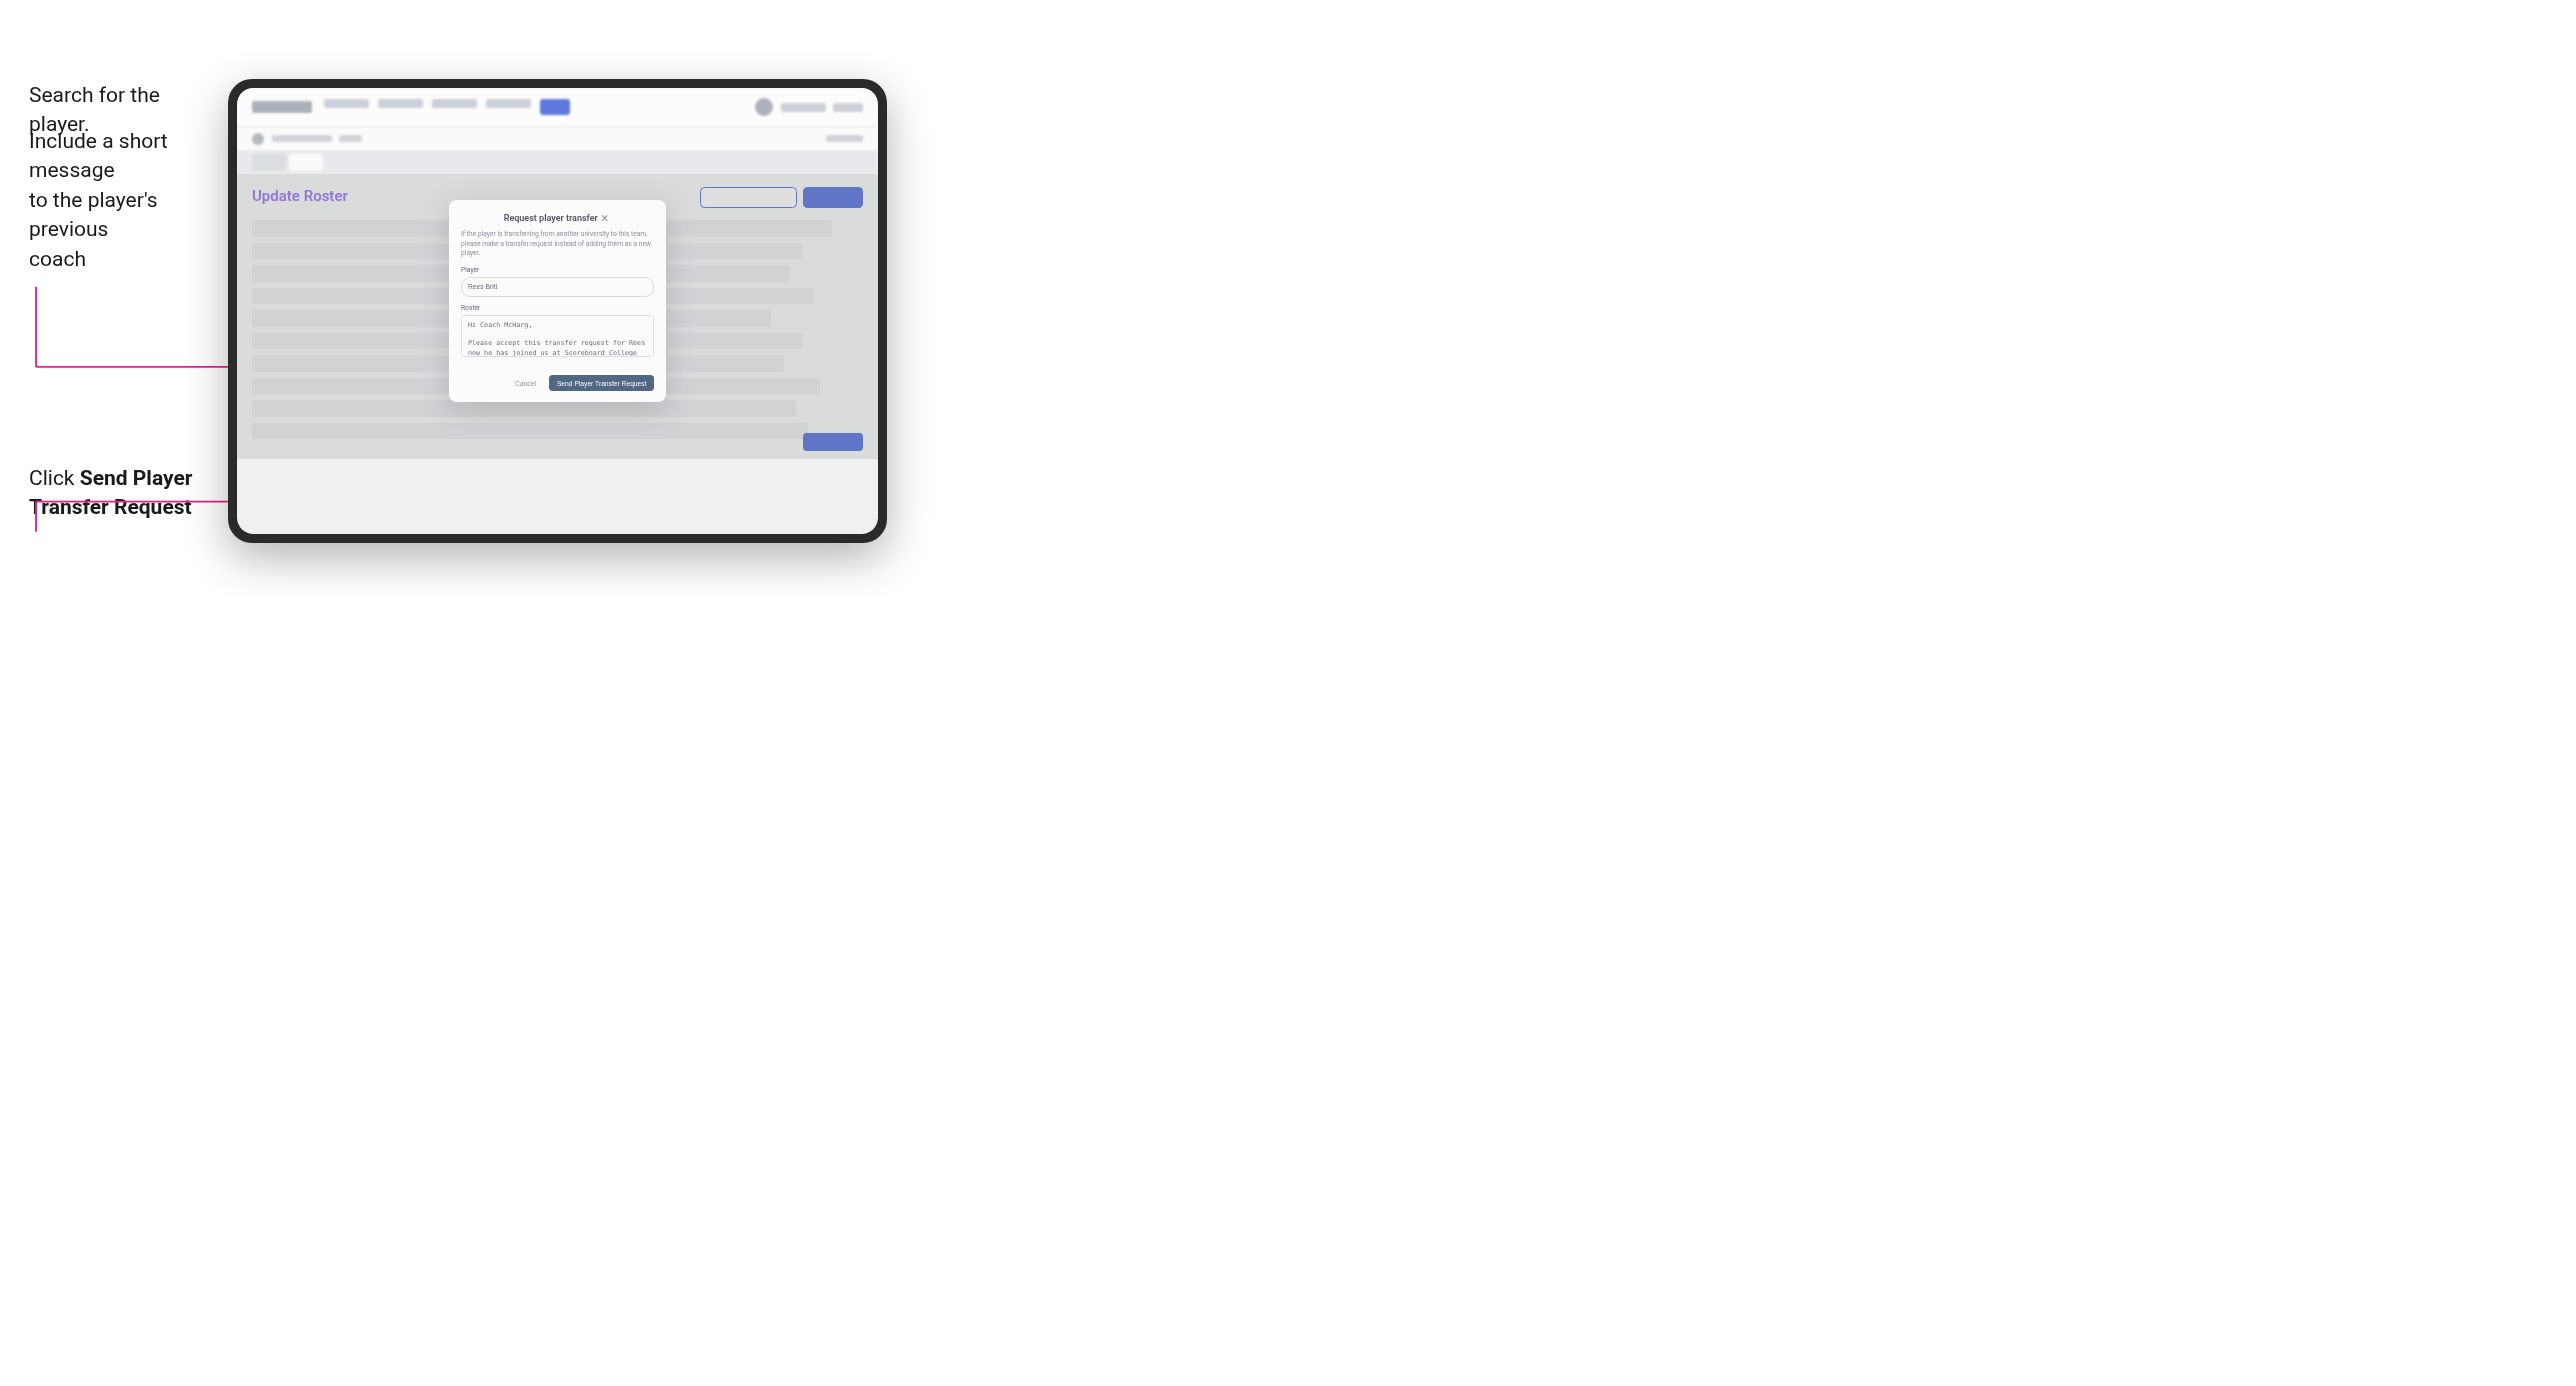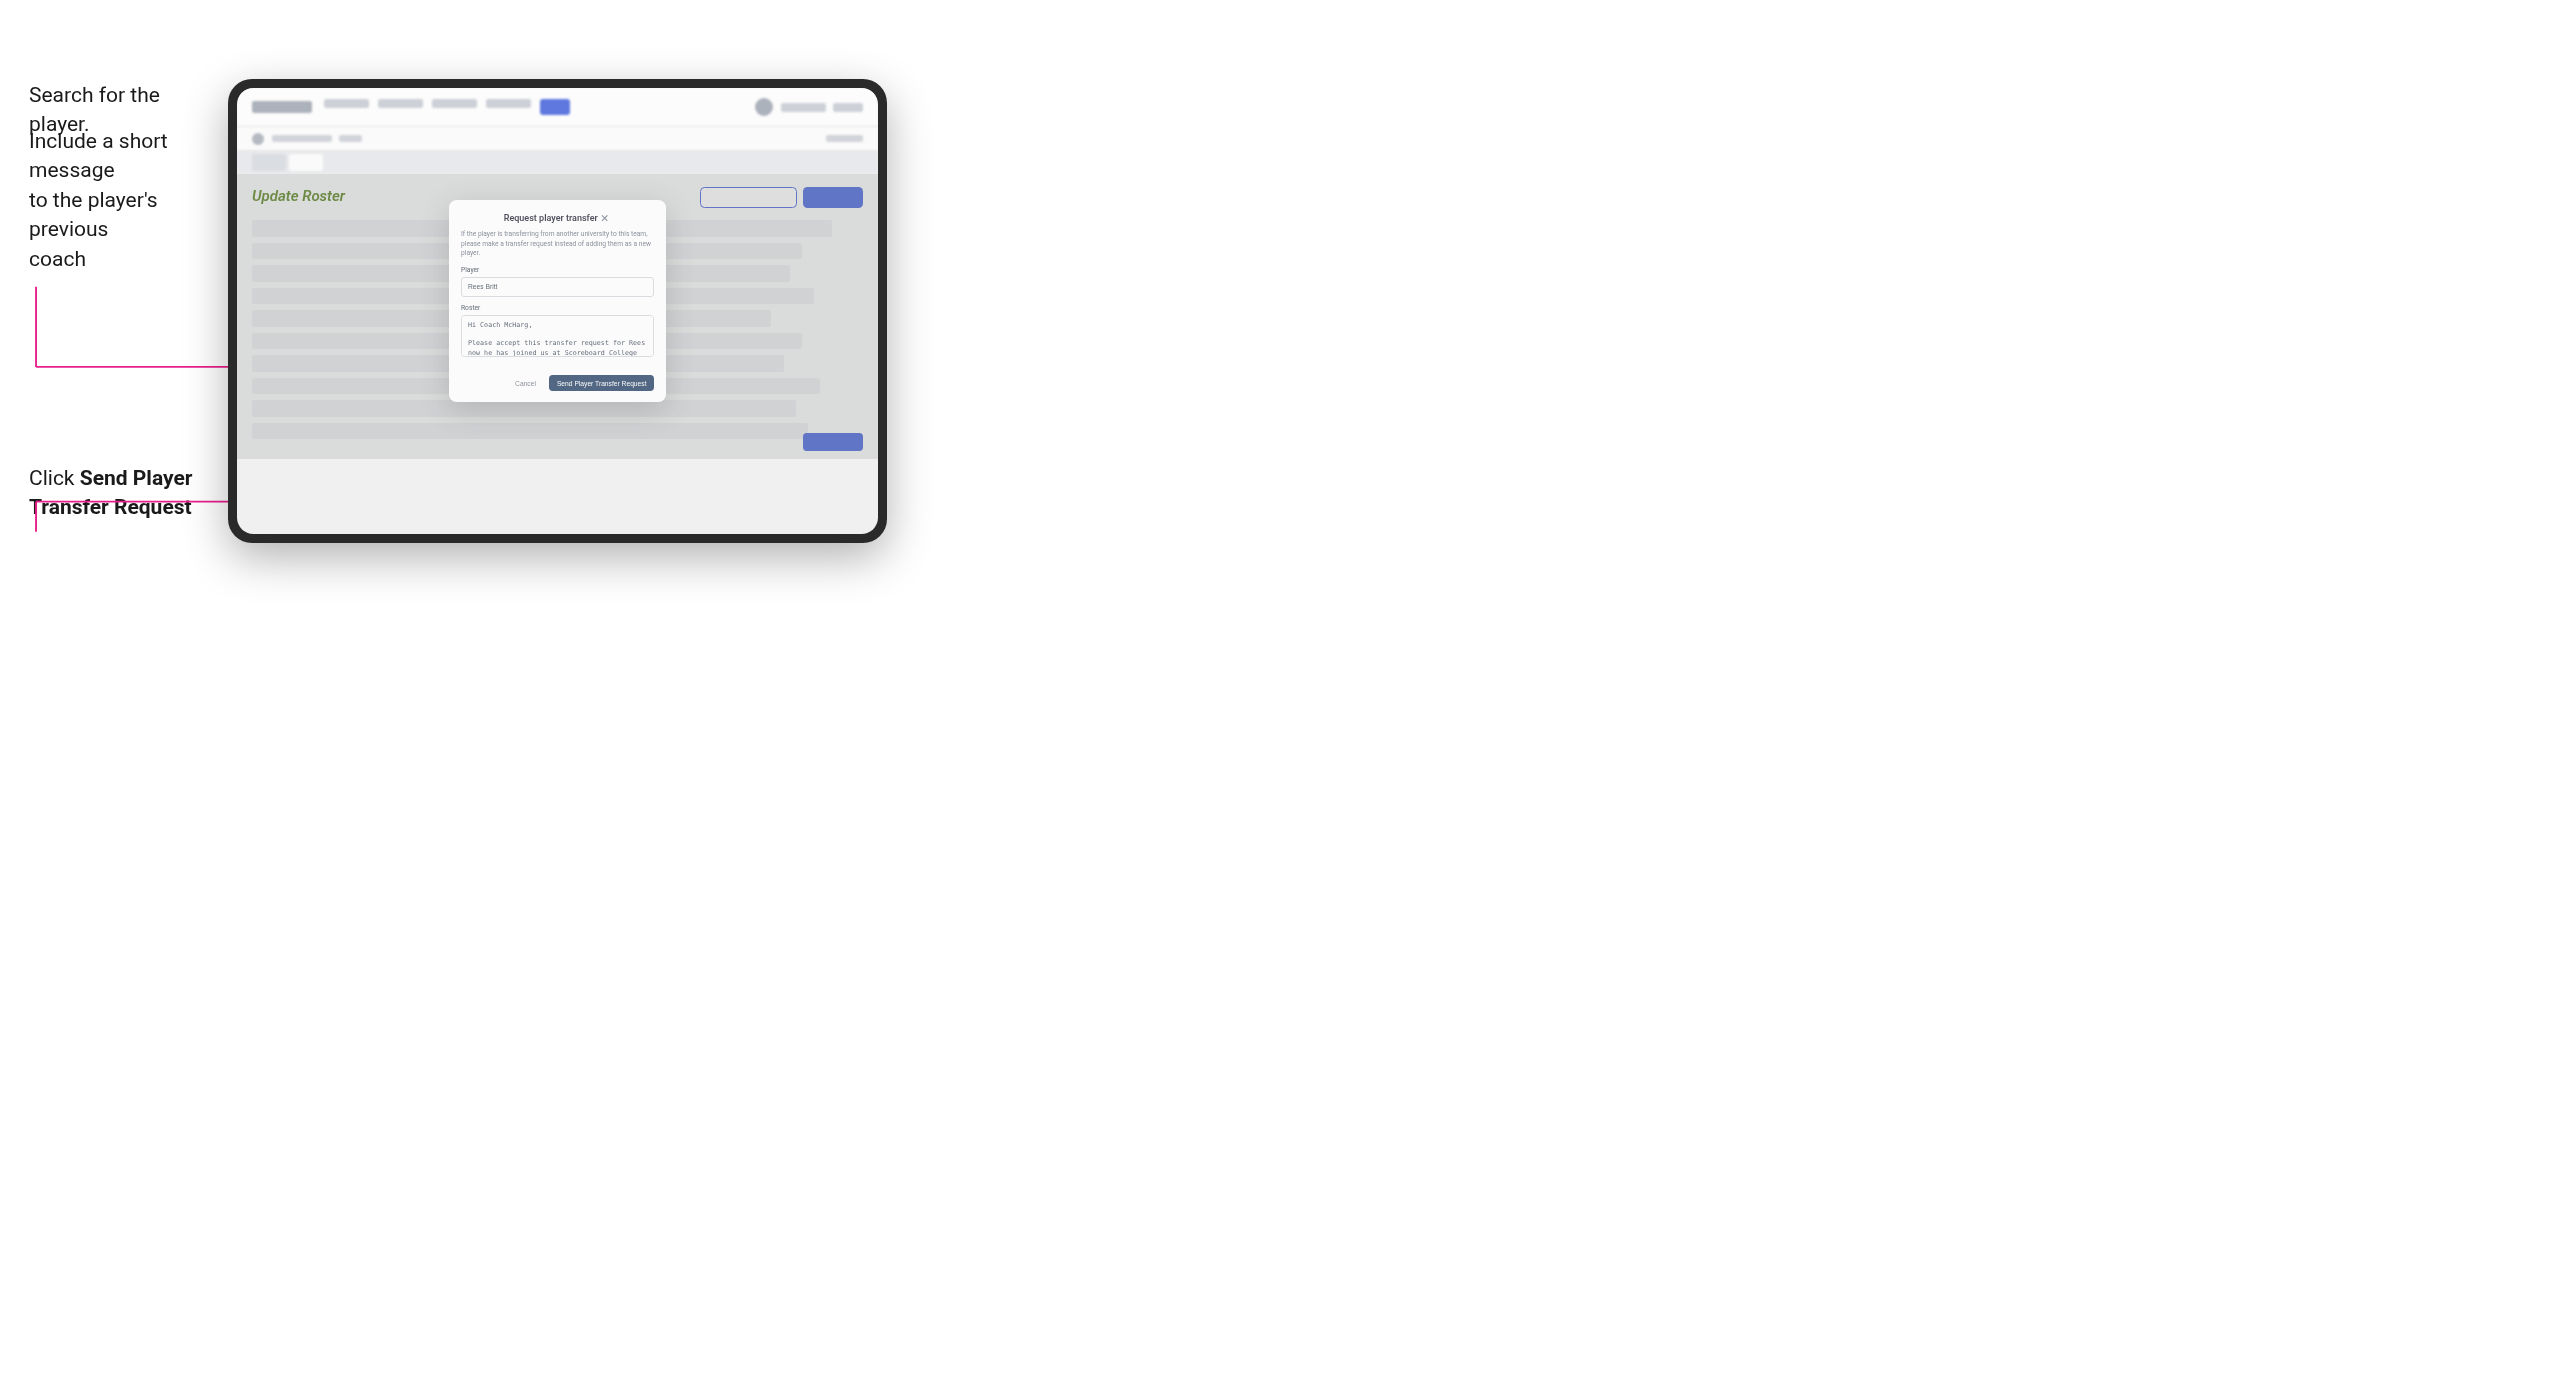--- a/index.html
+++ b/index.html
@@ -211,22 +211,21 @@
       padding: 13.5px 15px;
       position: relative;
       flex: 1;
       filter: blur(0.7px);
       opacity: 0.75;
     }
 
     .page-title {
       font-size: 15px;
       font-weight: 600;
-      color: #4d7c0f;
-      font-style: italic;
+      color: #8b5cf6;
     }
 
     .action-buttons {
       position: absolute;
       top: 13.5px;
       right: 15px;
       display: flex;
       gap: 6px;
     }
 
@@ -332,21 +331,21 @@
       font-weight: 400;
       color: #374151;
       margin-bottom: 3px;
       display: block;
     }
 
     .field-input {
       width: 100%;
       height: 19.5px;
       border: 0.7px solid #d1d5db;
-      border-radius: 3px;
+      border-radius: 9px;
       padding: 0 6px;
       font-size: 6.7px;
       color: #374151;
       margin-bottom: 7.5px;
       background: #fff;
     }
 
     .field-textarea {
       width: 100%;
       height: 42px;

